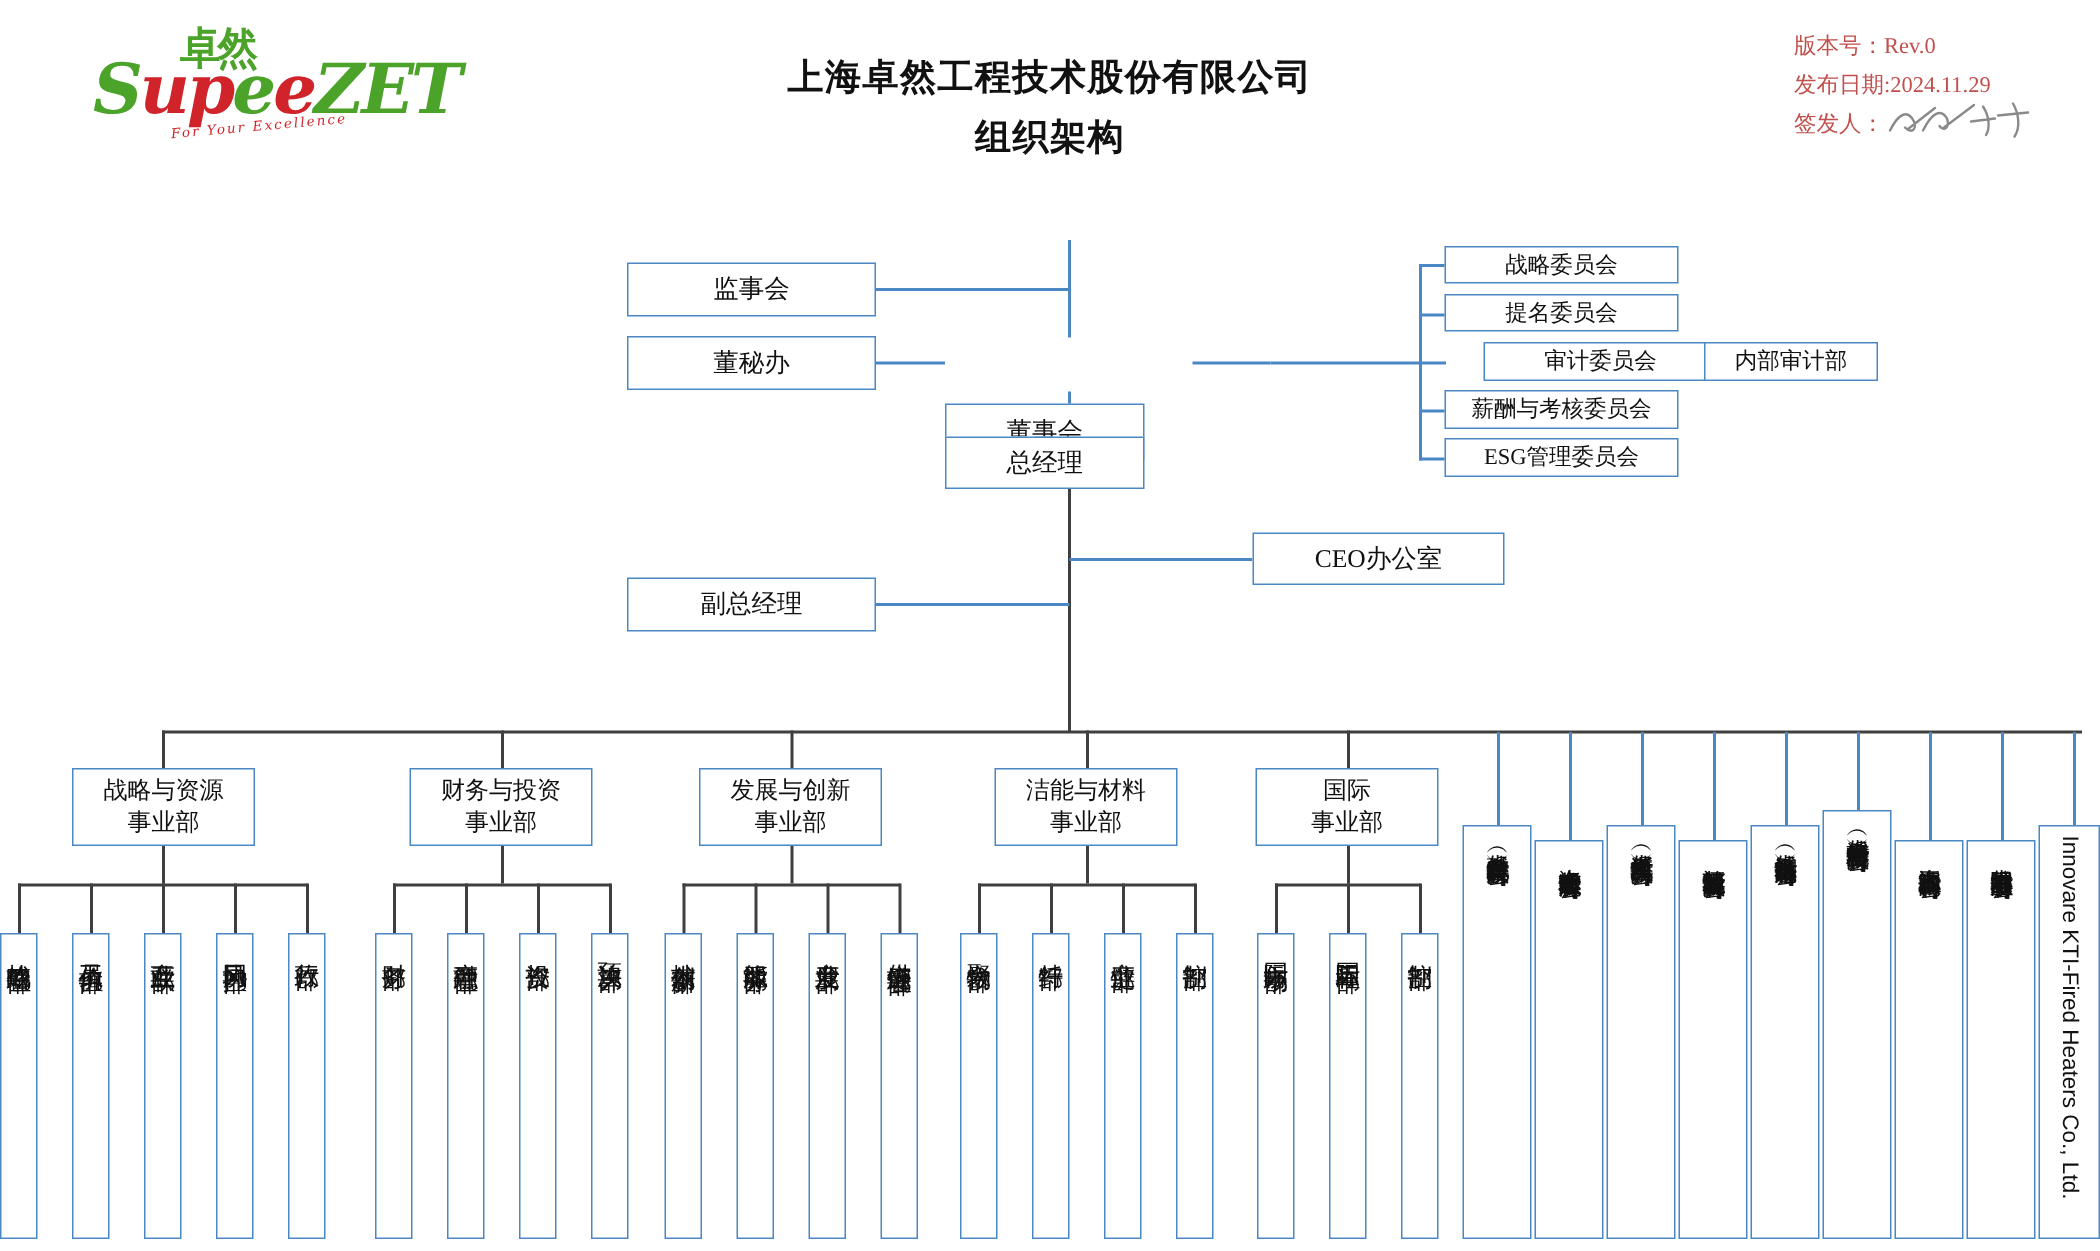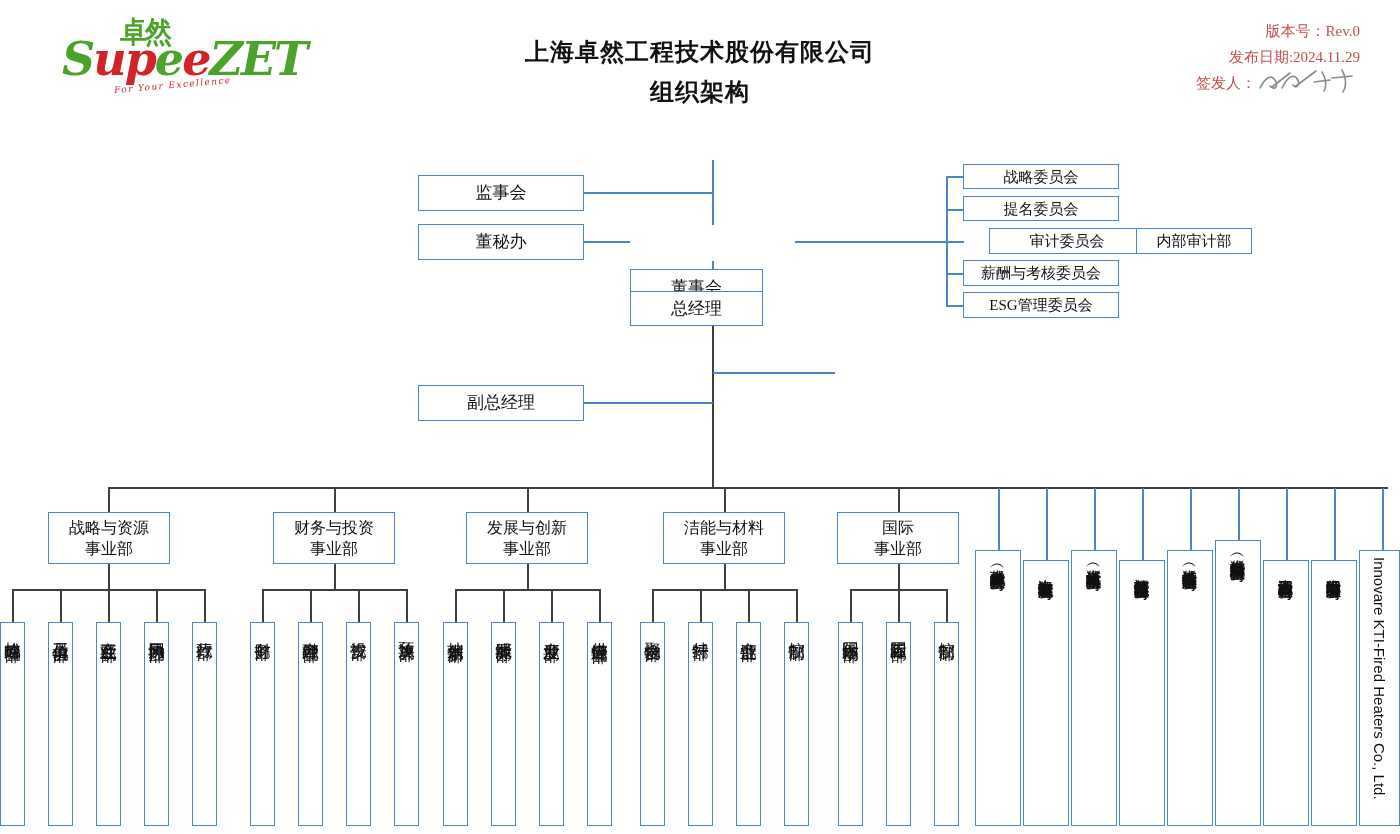--- a/index.html
+++ b/index.html
@@ -29,21 +29,21 @@
   .doc-title{
     position:absolute;left:420px;top:32px;width:560px;
     text-align:center;font-size:24px;font-weight:bold;color:#111;
     line-height:40px;letter-spacing:1px;
   }
   .meta{
     position:absolute;left:1196px;top:18px;
     color:#c0504d;font-size:15px;line-height:26px;
     font-family:"Liberation Serif","DejaVu Serif",serif;
   }
-  .meta .row{white-space:nowrap;position:relative;text-align:right;}
+  .meta .row{white-space:nowrap;position:relative;}
   .sig{
     display:inline-block;width:104px;height:22px;vertical-align:-6px;position:relative;
   }
 
   
   .box{
     position:absolute;
     border:1.6px solid #4a87c4;
     background:#ffffff;
     box-sizing:border-box;
@@ -144,20 +144,21 @@
 
   <div class="ln lnh" style="left:584px;top:402px;width:129px;"></div>
 
   <div class="ln lnh dark" style="left:108px;top:487px;width:1280px;"></div>
 
   <div class="box" style="left:418px;top:175px;width:166px;height:36px;">监事会</div>
   <div class="box" style="left:418px;top:224px;width:166px;height:36px;">董秘办</div>
   <div class="box" style="left:630px;top:224px;width:133px;height:37px;margin-top:45px;">董事会</div>
   <div class="box" style="left:630px;top:291px;width:133px;height:35px;">总经理</div>
   <div class="box" style="left:418px;top:385px;width:166px;height:36px;">副总经理</div>
+  <div class="box" style="left:835px;top:355px;width:168px;height:35px;">CEO办公室</div>
 
   <div class="box small" style="left:963px;top:164px;width:156px;height:25px;">战略委员会</div>
   <div class="box small" style="left:963px;top:196px;width:156px;height:25px;">提名委员会</div>
   <div class="box small" style="left:989px;top:228px;width:156px;height:26px;">审计委员会</div>
   <div class="box small" style="left:963px;top:260px;width:156px;height:26px;">薪酬与考核委员会</div>
   <div class="box small" style="left:963px;top:292px;width:156px;height:26px;">ESG管理委员会</div>
   <div class="box small" style="left:1136px;top:228px;width:116px;height:26px;">内部审计部</div>
 
   <div class="ln lnv dark" style="left:108px;top:487px;height:25px;"></div>
   <div class="box twoline" style="left:48px;top:512px;width:122px;height:52px;">

